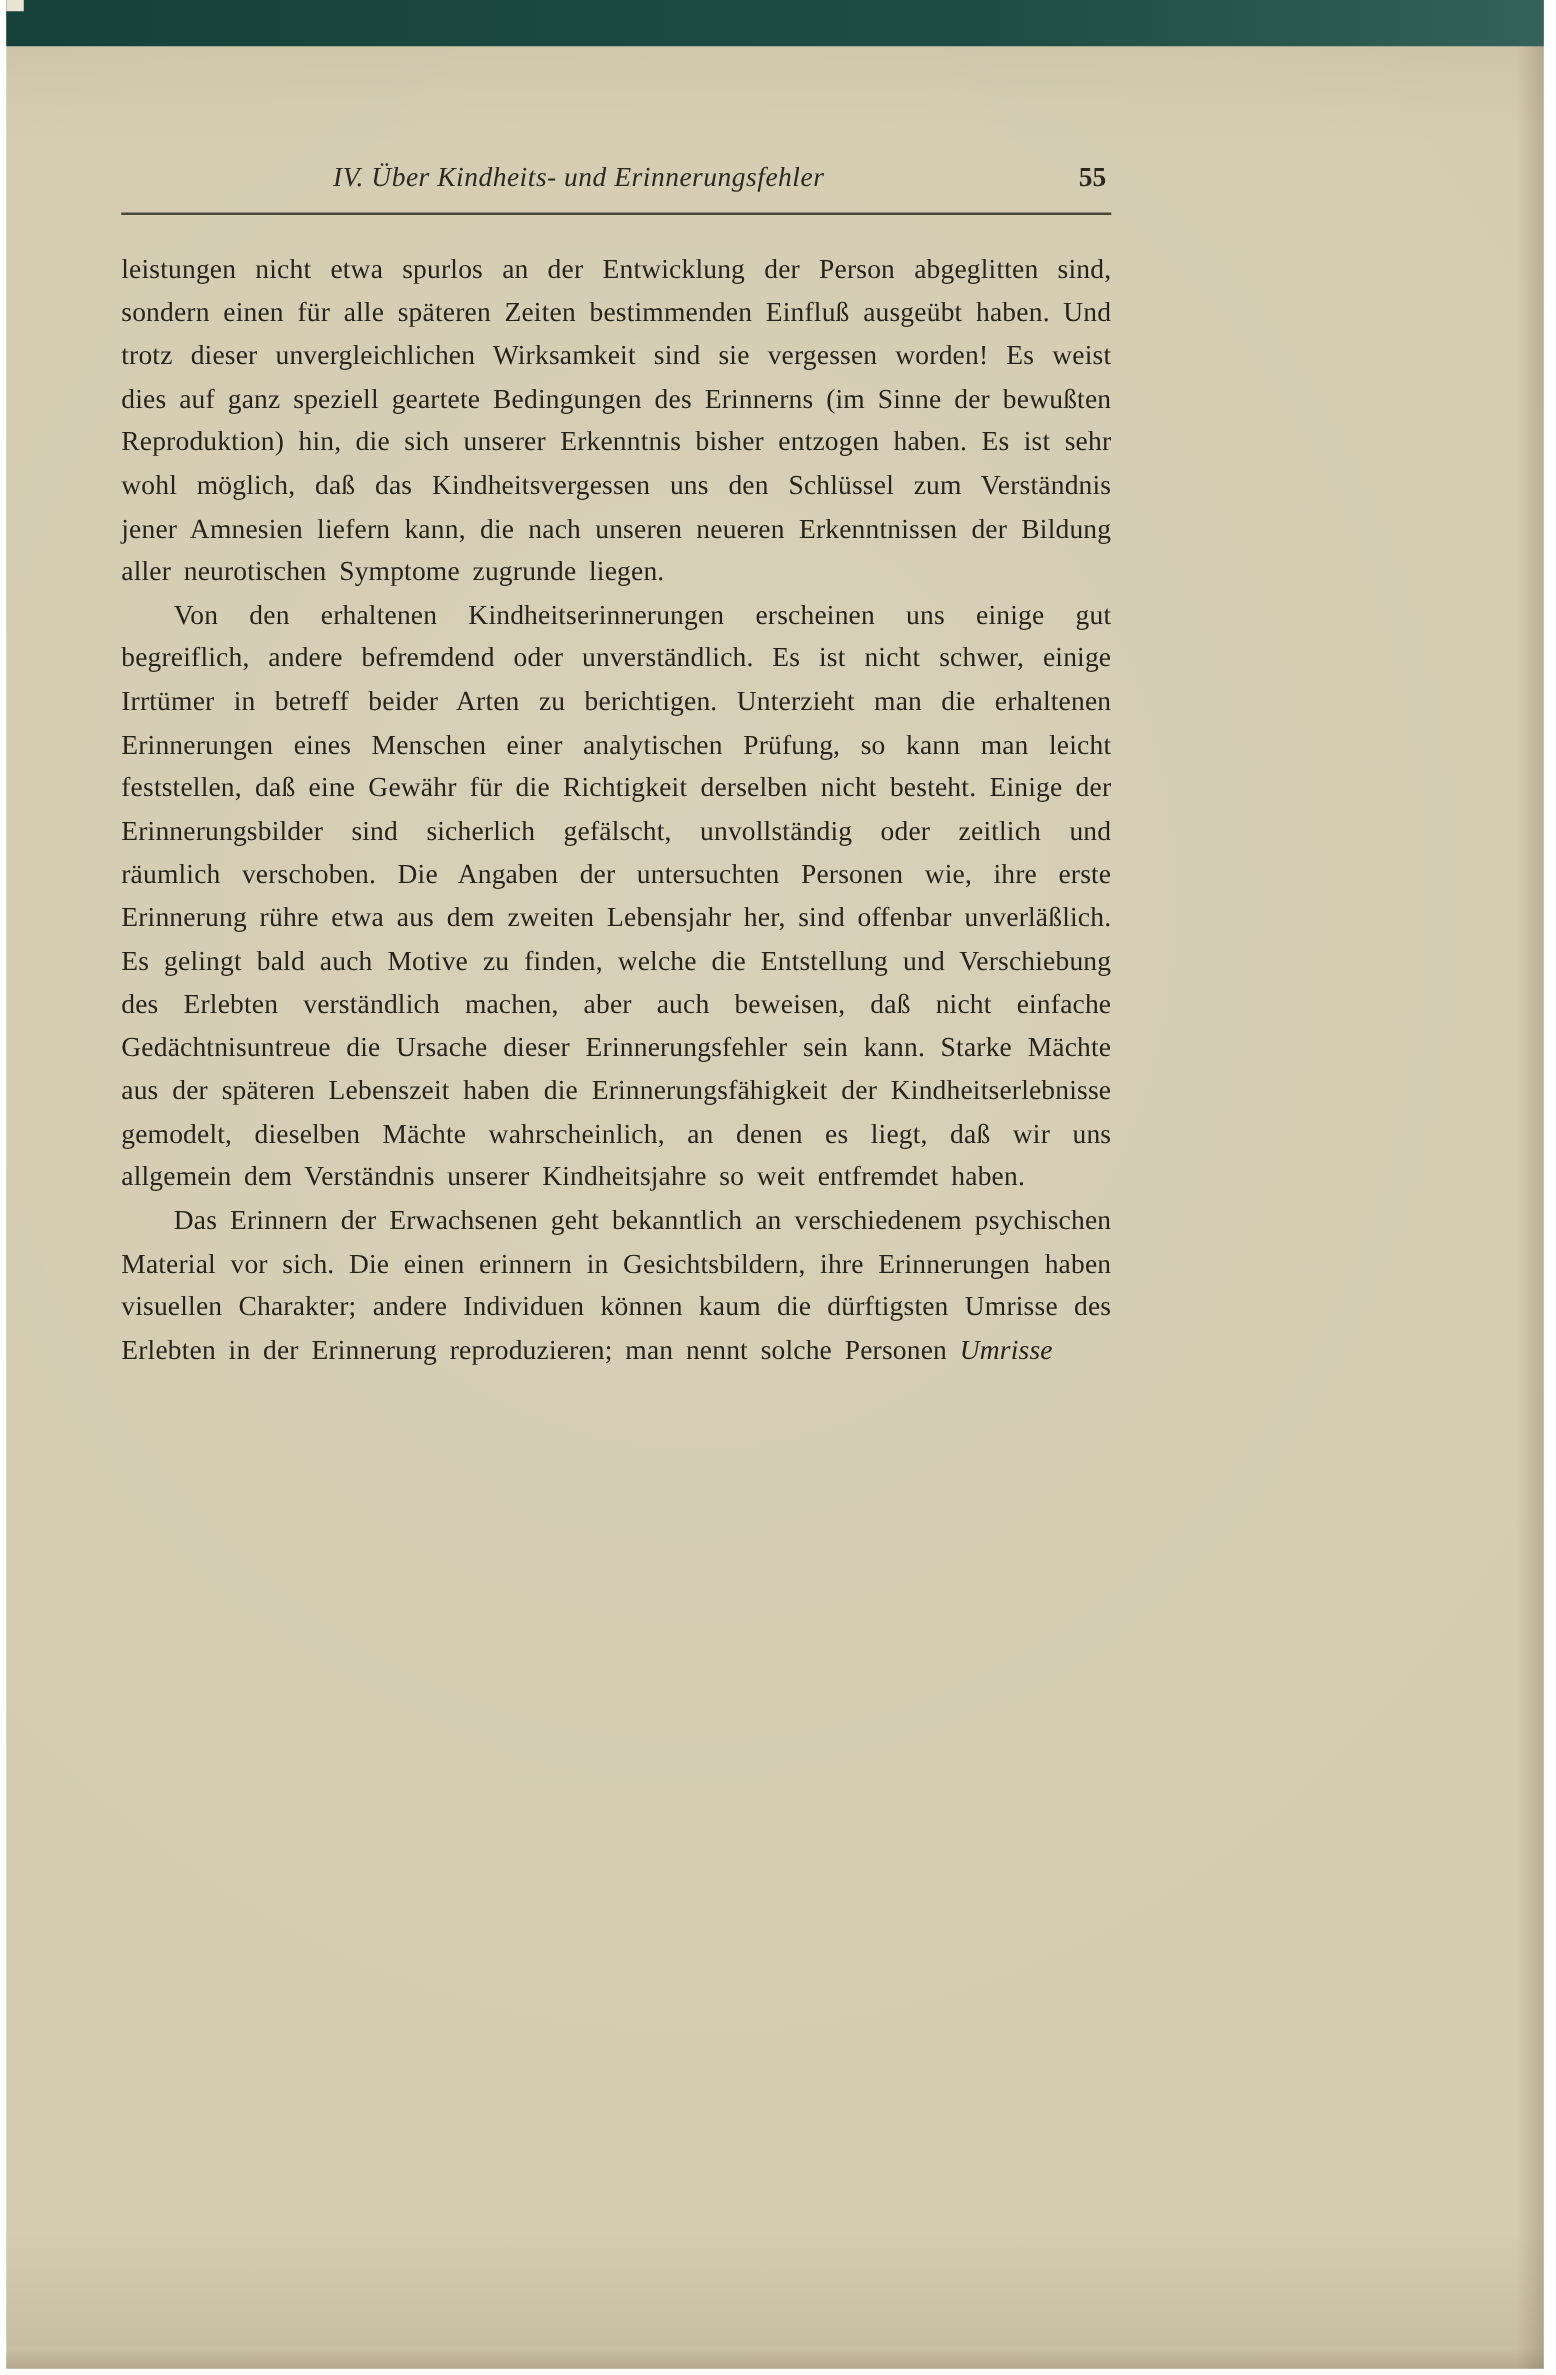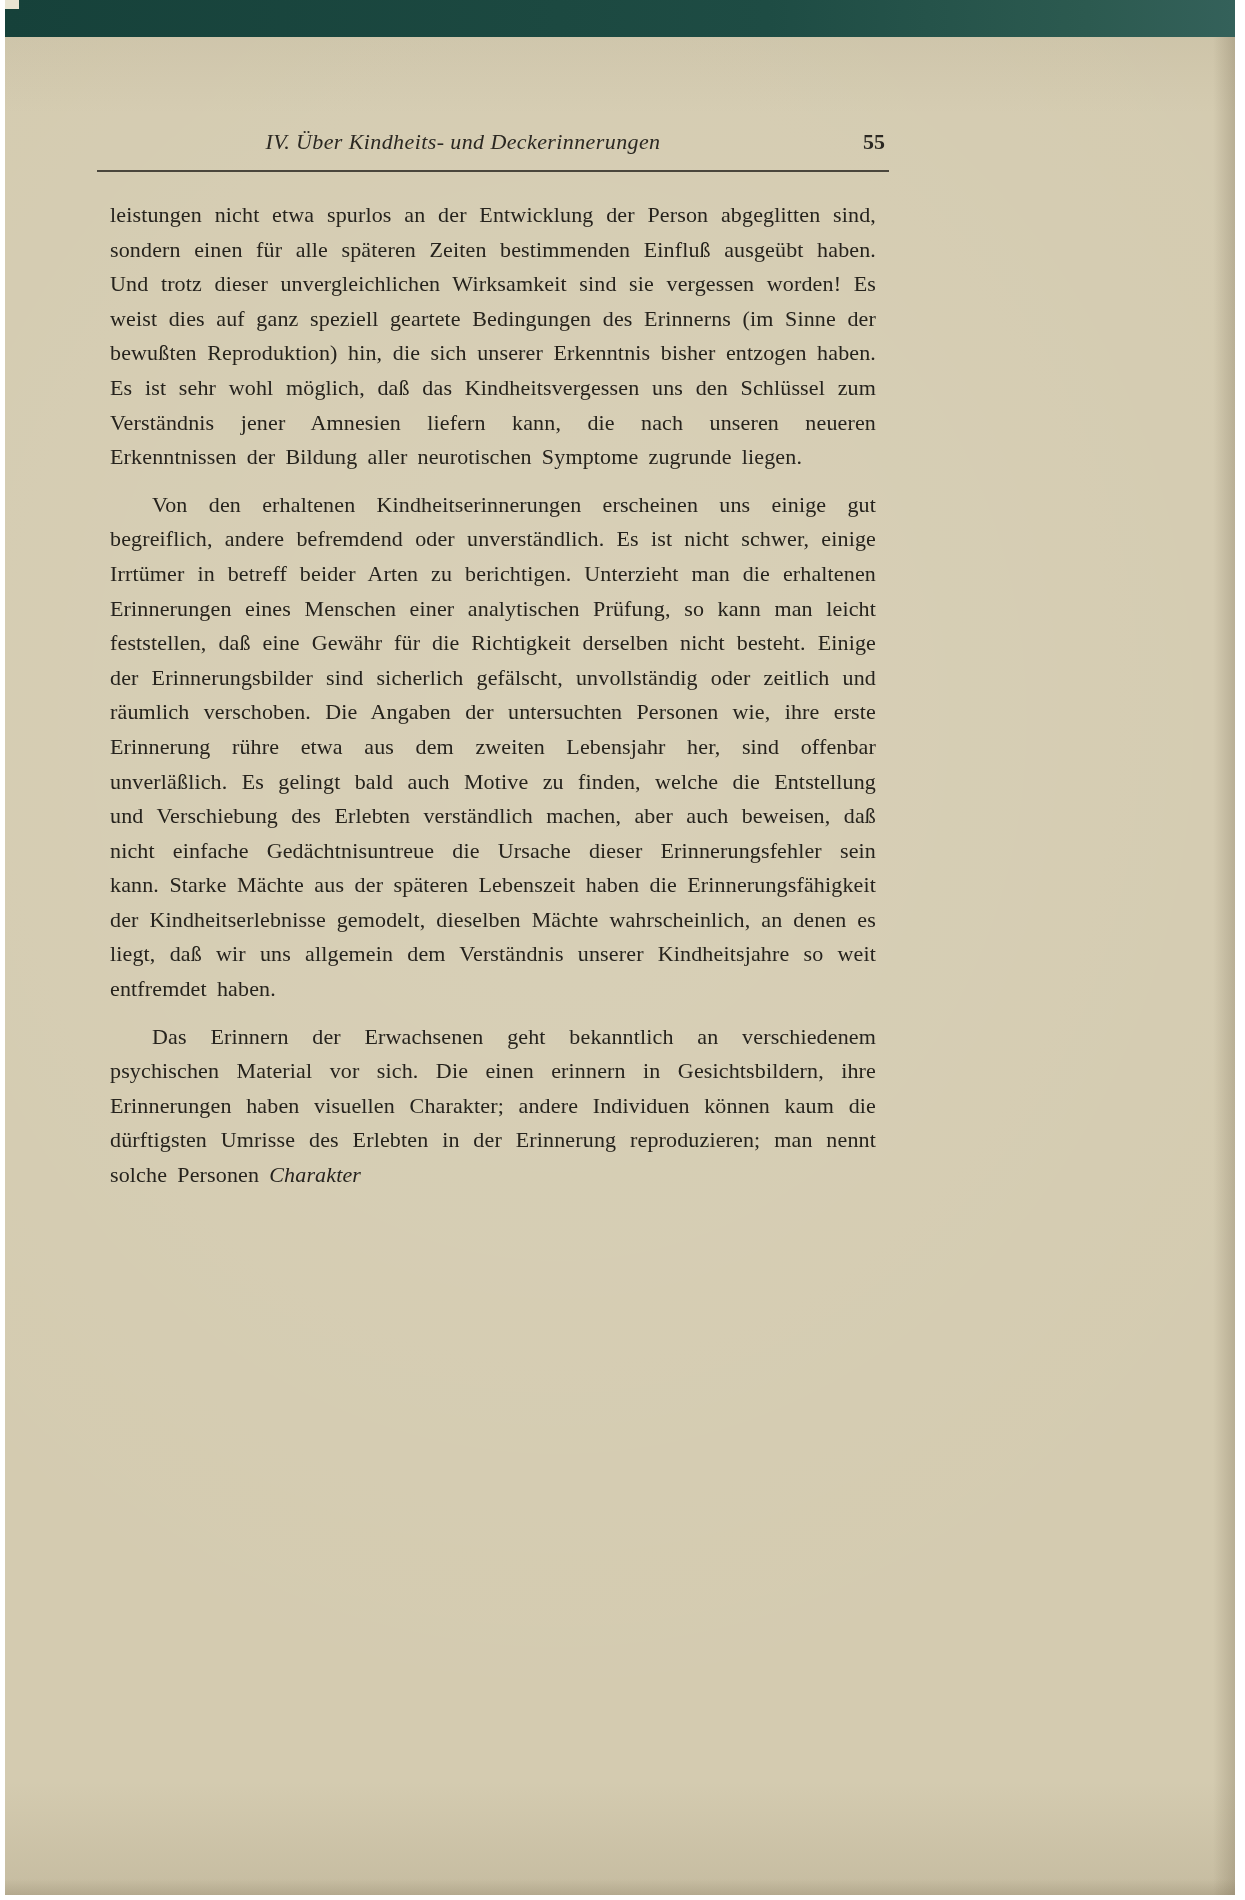--- a/index.html
+++ b/index.html
@@ -102,48 +102,48 @@
     margin-top: 26px;
     font-size: 22px;
     line-height: 34.6px;
     text-align: justify;
     text-justify: inter-word;
     word-spacing: 4.5px;
     letter-spacing: 0.15px;
     color: #26231d;
   }
   .page-body p {
-    margin: 13px;
+    margin: 0;
   }
   .page-body p.indent {
     text-indent: 42px;
   }
   .italic-term {
     font-style: italic;
   }
 </style>
 </head>
 <body>
 
 <div class="viewport">
   <div class="paper">
     <div class="scan-band">
       <div class="band-notch"></div>
     </div>
 
     <div class="content">
 
       <div class="running-header">
-        <span class="chapter-title">IV. Über Kindheits- und Deckerinnerungen</span>
+        <span class="chapter-title">IV. Über Kindheits- und Erinnerungsfehler</span>
         <span class="page-number">55</span>
       </div>
 
       <hr class="header-rule">
 
       <div class="page-body">
         <p>leistungen nicht etwa spurlos an der Entwicklung der Person abgeglitten sind, sondern einen für alle späteren Zeiten bestimmenden Einfluß ausgeübt haben. Und trotz dieser unvergleichlichen Wirksamkeit sind sie vergessen worden! Es weist dies auf ganz speziell geartete Bedingungen des Erinnerns (im Sinne der bewußten Reproduktion) hin, die sich unserer Erkenntnis bisher entzogen haben. Es ist sehr wohl möglich, daß das Kindheitsvergessen uns den Schlüssel zum Verständnis jener Amnesien liefern kann, die nach unseren neueren Erkenntnissen der Bildung aller neurotischen Symptome zugrunde liegen.</p>
         <p class="indent">Von den erhaltenen Kindheitserinnerungen erscheinen uns einige gut begreiflich, andere befremdend oder unverständlich. Es ist nicht schwer, einige Irrtümer in betreff beider Arten zu berichtigen. Unterzieht man die erhaltenen Erinnerungen eines Menschen einer analytischen Prüfung, so kann man leicht feststellen, daß eine Gewähr für die Richtigkeit derselben nicht besteht. Einige der Erinnerungsbilder sind sicherlich gefälscht, unvollständig oder zeitlich und räumlich verschoben. Die Angaben der untersuchten Personen wie, ihre erste Erinnerung rühre etwa aus dem zweiten Lebensjahr her, sind offenbar unverläßlich. Es gelingt bald auch Motive zu finden, welche die Entstellung und Verschiebung des Erlebten verständlich machen, aber auch beweisen, daß nicht einfache Gedächtnisuntreue die Ursache dieser Erinnerungsfehler sein kann. Starke Mächte aus der späteren Lebenszeit haben die Erinnerungsfähigkeit der Kindheitserlebnisse gemodelt, dieselben Mächte wahrscheinlich, an denen es liegt, daß wir uns allgemein dem Verständnis unserer Kindheitsjahre so weit entfremdet haben.</p>
-        <p class="indent"><span>Das Erinnern der Erwachsenen geht bekanntlich an verschiedenem psychischen Material vor sich. Die einen erinnern in Gesichtsbildern, ihre Erinnerungen haben visuellen Charakter; andere Individuen können kaum die dürftigsten Umrisse des Erlebten in der Erinnerung reproduzieren; man nennt solche Personen </span><span class="italic-term">Charakter</span></p>
+        <p class="indent"><span>Das Erinnern der Erwachsenen geht bekanntlich an verschiedenem psychischen Material vor sich. Die einen erinnern in Gesichtsbildern, ihre Erinnerungen haben visuellen Charakter; andere Individuen können kaum die dürftigsten Umrisse des Erlebten in der Erinnerung reproduzieren; man nennt solche Personen </span><span class="italic-term">Umrisse</span></p>
       </div>
 
     </div>
   </div>
 </div>
 
 </body></html>

